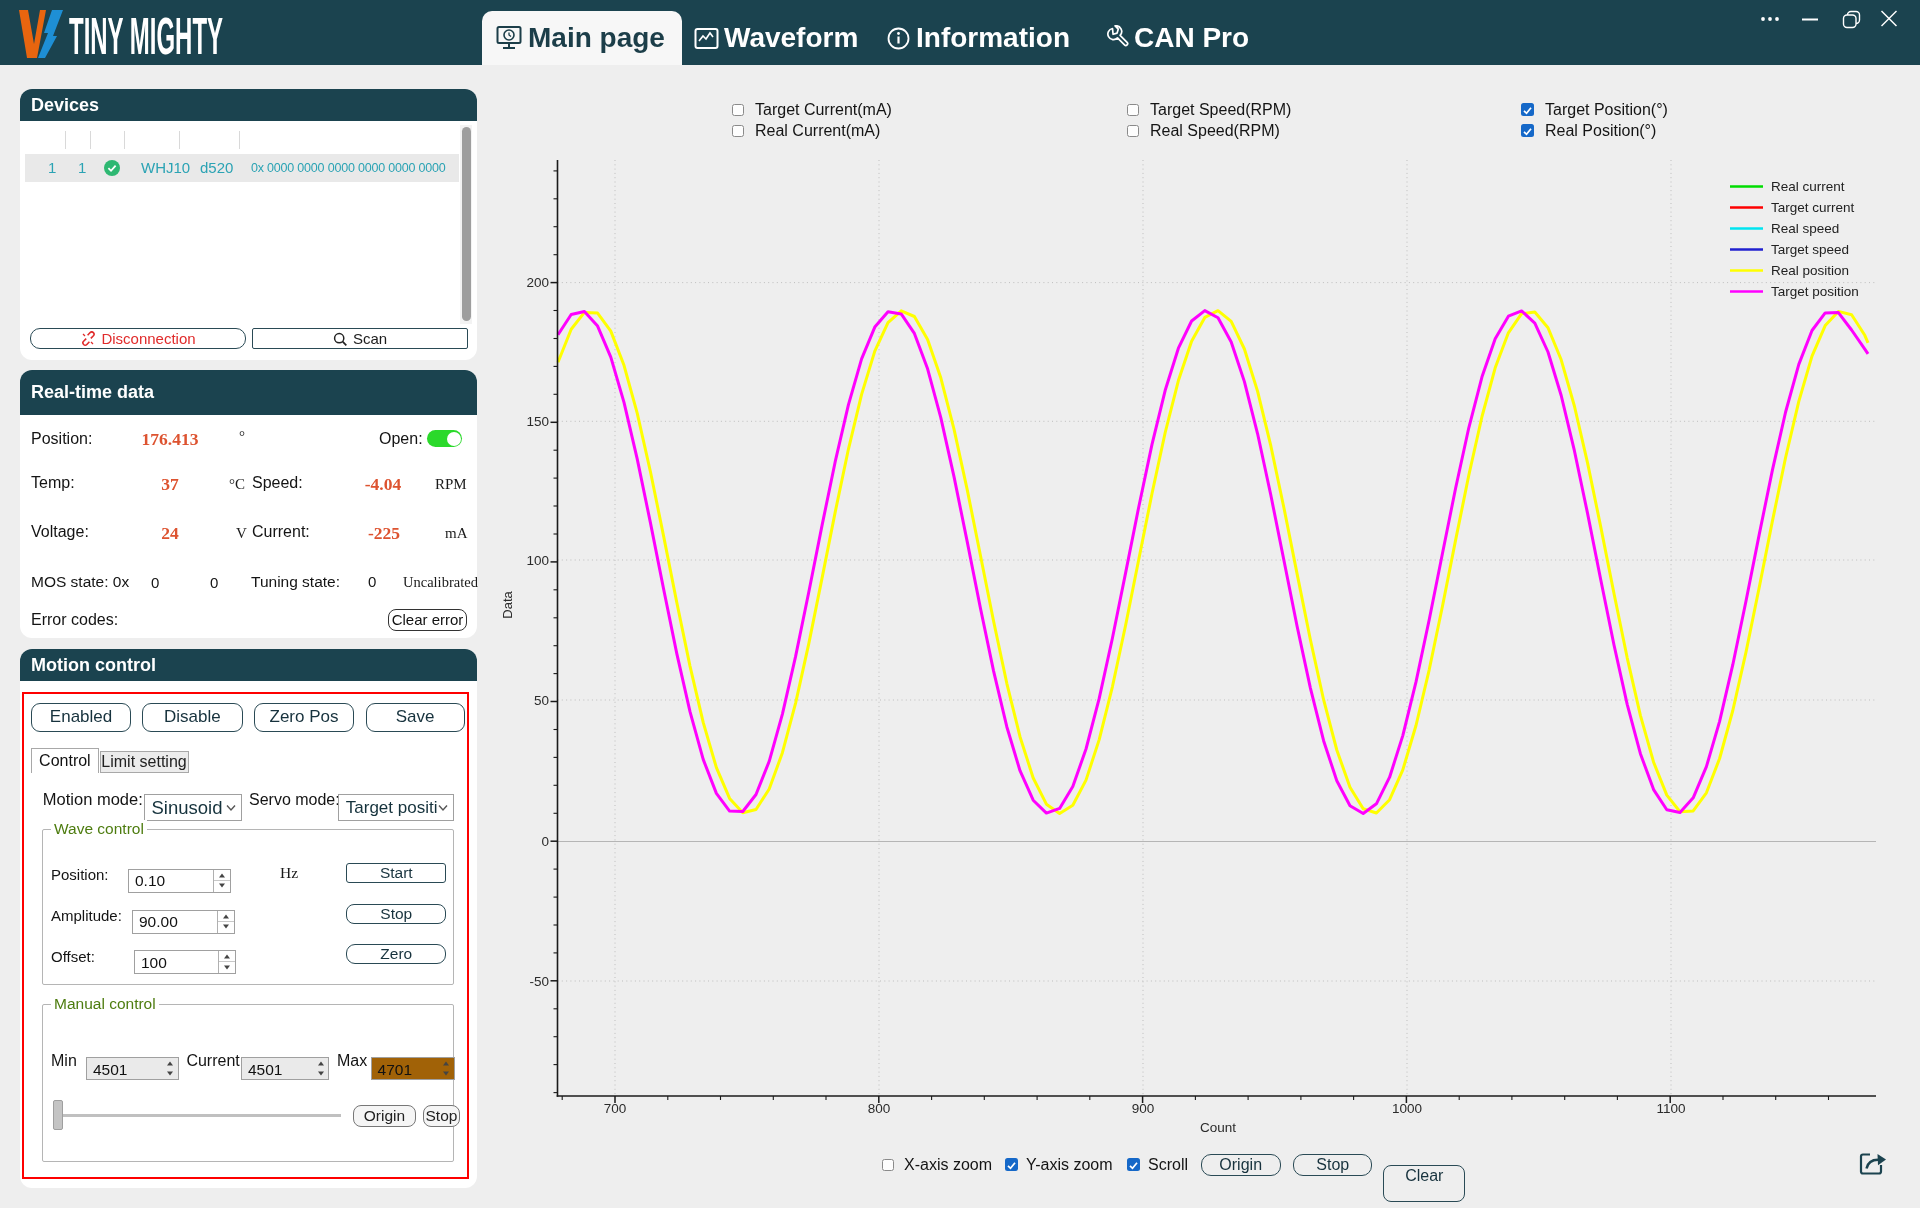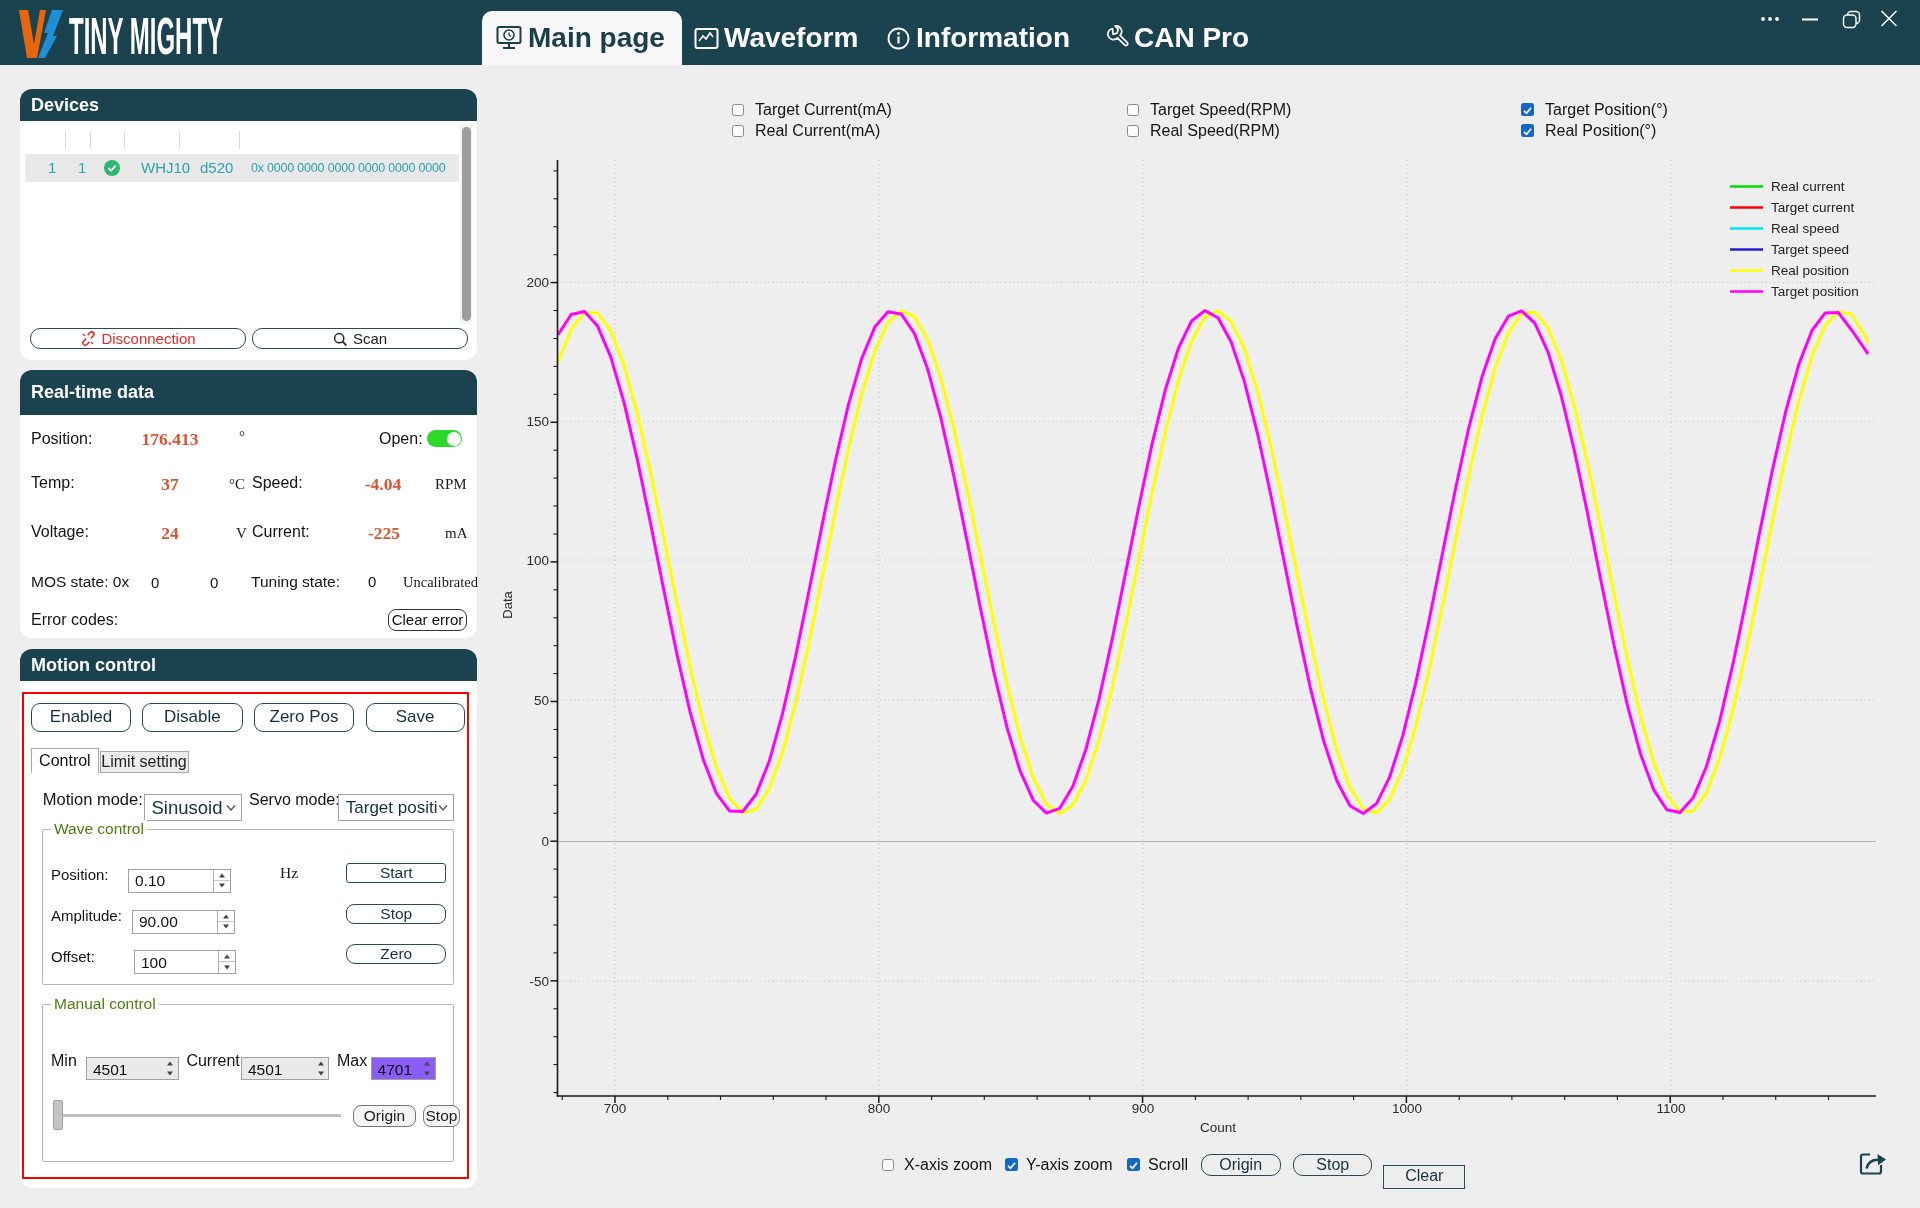--- a/index.html
+++ b/index.html
@@ -195,21 +195,21 @@
 <div style="position:absolute;left:1005px;top:1158px;width:13px;height:13px;background:#1568c8;border-radius:2.5px"><svg width="13" height="13" viewBox="0 0 13 13">
       <polyline points="3,6.8 5.5,9.3 10,3.8" fill="none" stroke="#fff" stroke-width="1.7"></polyline>
     </svg></div>
 <div class="lbl" style="left:1026px;top:1156px;font-size:16px">Y-axis zoom</div>
 <div style="position:absolute;left:1127px;top:1158px;width:13px;height:13px;background:#1568c8;border-radius:2.5px"><svg width="13" height="13" viewBox="0 0 13 13">
       <polyline points="3,6.8 5.5,9.3 10,3.8" fill="none" stroke="#fff" stroke-width="1.7"></polyline>
     </svg></div>
 <div class="lbl" style="left:1148px;top:1156px;font-size:16px">Scroll</div>
 <div class="btn" style="left:1200.7px;top:1153.5px;width:80px;height:22px;border-width:1.2px;border-radius:10px;font-size:16px;line-height:20px;background:transparent">Origin</div>
 <div class="btn" style="left:1293.3px;top:1153.5px;width:79px;height:22px;border-width:1.2px;border-radius:10px;font-size:16px;line-height:20px;background:transparent">Stop</div>
-<div class="btn" style="left:1383.3px;top:1165px;width:82px;height:24px;border-width:1.2px;border-radius:0;font-size:16px;line-height:20px;background:transparent">Clear</div>
+<div class="btn" style="left:1383.3px;top:1165px;width:82px;height:37px;border-width:1.2px;border-radius:8px;font-size:16px;line-height:20px;background:transparent">Clear</div>
 <svg class="abs" style="left:1857px;top:1149px" width="32" height="30" viewBox="0 0 32 30">
   <path d="M13 5.5 H6 a2 2 0 0 0 -2 2 v15 a2 2 0 0 0 2 2 h16 a2 2 0 0 0 2-2 V16" fill="none" stroke="#1b434f" stroke-width="2.2"></path>
   <path d="M9.5 19.5 c1.5-6.5 6.5-9 12.5-8.7" fill="none" stroke="#1b434f" stroke-width="2.5"></path>
   <polygon points="20.5,5 29,10.5 21,16.2" fill="#1b434f"></polygon>
 </svg>
 
 <div class="panel" style="top:89px;height:271px">
   <div class="phead" style="height:32px;line-height:32px">Devices</div>
   <div class="abs" style="left:44.8px;top:42px;width:1px;height:18px;background:#d9d9d9"></div>
   <div class="abs" style="left:69.5px;top:42px;width:1px;height:18px;background:#d9d9d9"></div>
@@ -229,21 +229,21 @@
   </div>
   <div class="abs" style="left:440px;top:36px;width:12px;height:199px;background:#f3f3f3"></div>
   <div class="abs" style="left:441.5px;top:38px;width:9px;height:194px;background:#9e9e9e;border-radius:5px"></div>
   <div class="btn" style="left:10px;top:239px;width:216px;height:21px;border-width:1px;border-radius:10px;font-size:15px;line-height:19px;color:#e02b2b">
     <svg style="vertical-align:-3px;margin-right:5px" width="16" height="16" viewBox="0 0 16 16">
       <path d="M6.2 9.8 L3.6 12.4 a2.3 2.3 0 0 0 0 3.25 l0 0 a2.3 2.3 0 0 0 3.25 0 L9.4 13" fill="none" stroke="#e02b2b" stroke-width="1.6" transform="translate(0,-2.2)"></path>
       <path d="M9.8 6.2 L12.4 3.6 a2.3 2.3 0 0 0 -3.25 -3.25 L6.6 3" fill="none" stroke="#e02b2b" stroke-width="1.6" transform="translate(1,1.2)"></path>
       <line x1="3" y1="3" x2="5" y2="5" stroke="#e02b2b" stroke-width="1.3"></line>
       <line x1="11" y1="11" x2="13" y2="13" stroke="#e02b2b" stroke-width="1.3"></line>
     </svg>Disconnection</div>
-  <div class="btn" style="left:232px;top:239px;width:216px;height:21px;border-width:1px;border-radius:10px;font-size:15px;line-height:19px;color:#1c1c1c">
+  <div class="btn" style="left:232px;top:239px;width:216px;height:21px;border-width:1px;border-radius:2px;font-size:15px;line-height:19px;color:#1c1c1c">
     <svg style="vertical-align:-3px;margin-right:5px" width="15" height="15" viewBox="0 0 15 15">
       <circle cx="6.2" cy="6.2" r="4.6" fill="none" stroke="#222" stroke-width="1.5"></circle>
       <line x1="9.7" y1="9.7" x2="13.3" y2="13.3" stroke="#222" stroke-width="1.7"></line>
     </svg>Scan</div>
 </div>
 
 <div class="panel" style="top:370px;height:268px">
   <div class="phead" style="height:45px;line-height:45px">Real-time data</div>
   <div class="lbl" style="left:11px;top:59.5px;font-size:16px">Position:</div>
   <div class="serifv" style="left:121px;top:59px;width:58px;font-size:17.5px">176.413</div>
@@ -346,21 +346,21 @@
     </div>
     <div class="lbl" style="left:143.4px;top:47px;font-size:16px">Current</div>
     <div class="input" style="left:198px;top:44px;width:88px;height:23px;background:#eaeaea">
       <span class="abs" style="left:6px;top:2.5px;font-size:15.5px">4501</span>
       <div class="spin" style="width:15px;border-left:none">
           <div class="u" style="border-bottom:none"></div>
           <div class="d"></div>
         </div>
     </div>
     <div class="lbl" style="left:294px;top:47px;font-size:16px">Max</div>
-    <div class="input" style="left:327.6px;top:44px;width:65px;height:23px;background:#8b5cf6">
+    <div class="input" style="left:327.6px;top:44px;width:84px;height:23px;background:#a16207">
       <span class="abs" style="left:6px;top:2.5px;font-size:15.5px">4701</span>
       <div class="spin" style="width:15px;border-left:none">
           <div class="u" style="border-bottom:none"></div>
           <div class="d"></div>
         </div>
     </div>
     <div class="abs" style="left:10px;top:109px;width:288px;height:3px;background:#c0c0c0"></div>
     <div class="abs" style="left:9.7px;top:95.4px;width:10.5px;height:30px;background:#c4c4c4;border:1px solid #9f9f9f;border-radius:2px"></div>
     <div class="btn" style="left:309.8px;top:100px;width:63.4px;height:22px;border:1.2px solid #777;border-radius:8px;background:#f5f5f5;font-size:15.5px;line-height:20px;color:#222">Origin</div>
     <div class="btn" style="left:379.7px;top:100px;width:37.5px;height:22px;border:1.2px solid #777;border-radius:8px;background:#f5f5f5;font-size:15.5px;line-height:20px;color:#222">Stop</div>

